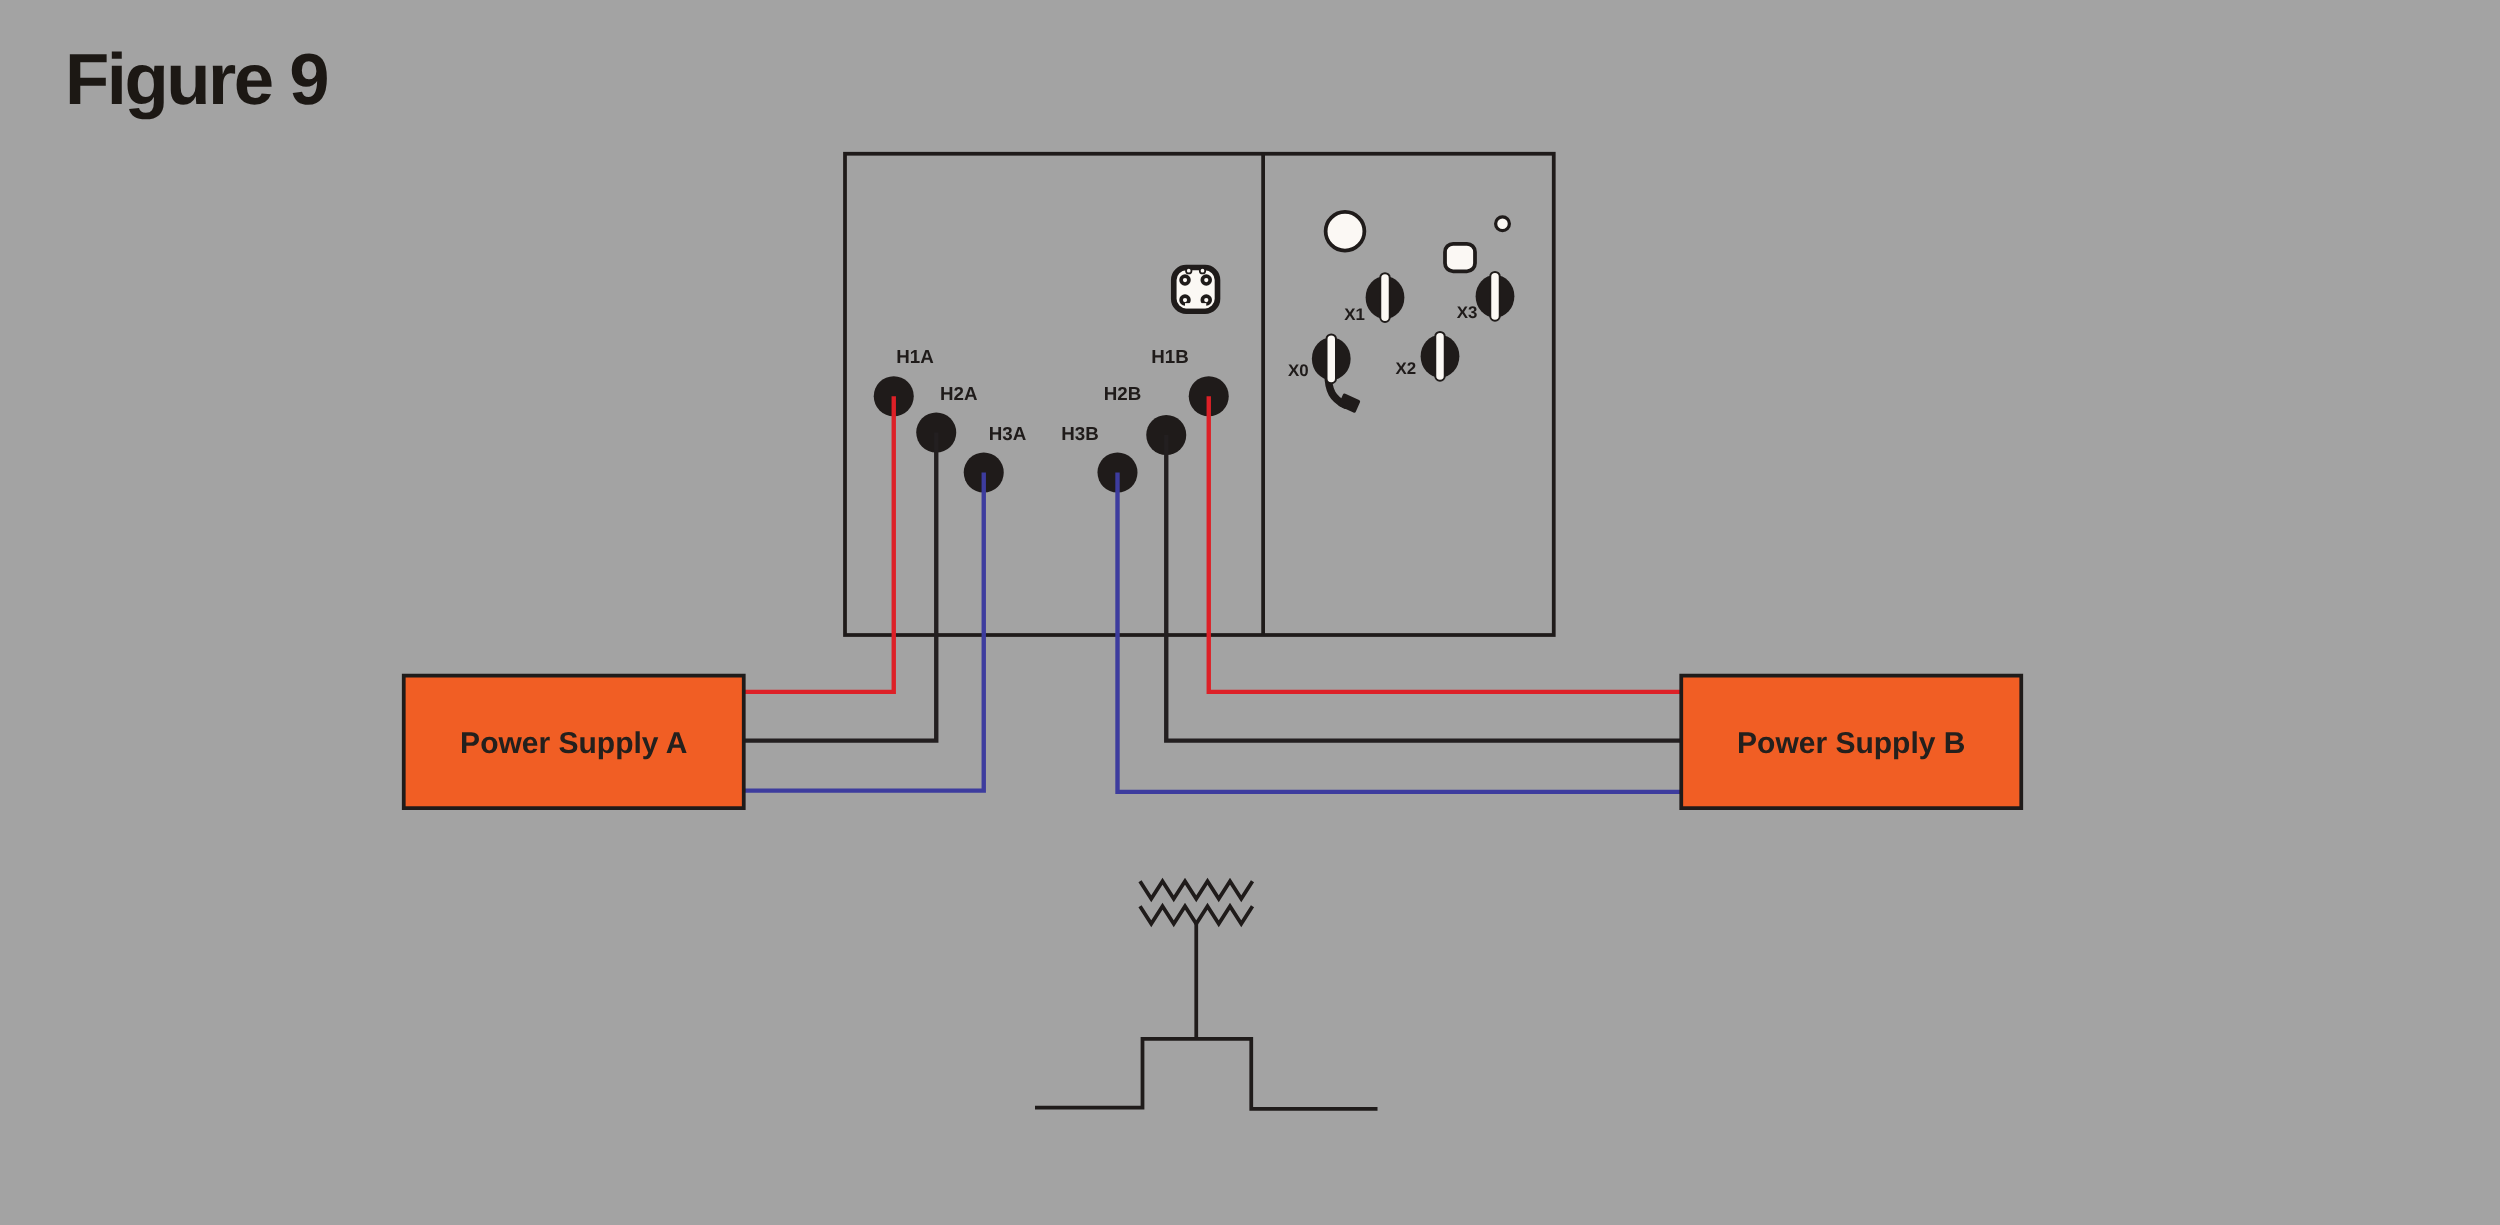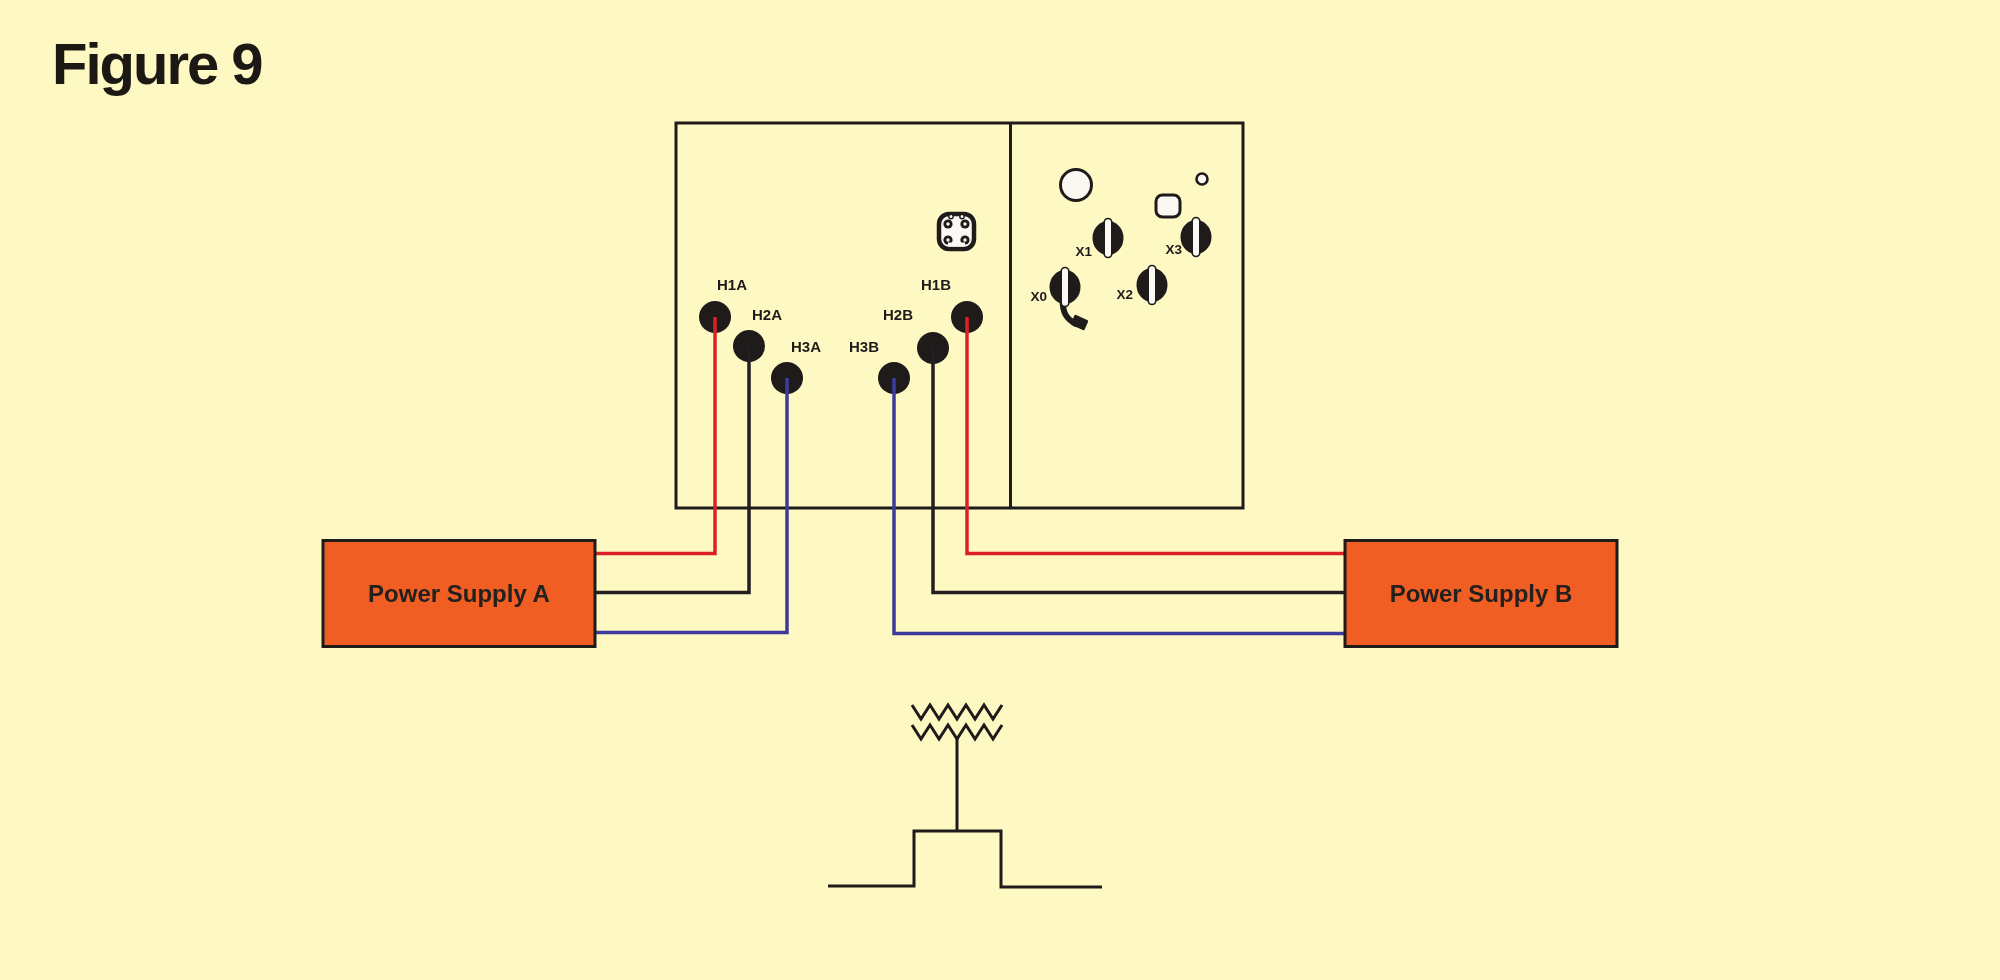--- a/index.html
+++ b/index.html
@@ -1,17 +1,17 @@
 <!DOCTYPE html>
 <html><head>
 <meta charset="utf-8">
 <style>
   html,body{margin:0;padding:0;}
   body{background:#f9f5f0;font-family:"Liberation Sans",sans-serif;}
-  .canvas{position:relative;width:2000px;height:980px;background:#fef9c3;overflow:hidden;}
+  .canvas{position:relative;width:2000px;height:980px;background:#a3a3a3;overflow:hidden;}
   .fig-title{
     position:absolute;left:52px;top:30px;
     font-size:58px;font-weight:bold;letter-spacing:-2px;color:#1c1814;
   }
   svg{position:absolute;left:0;top:0;}
   svg text{font-family:"Liberation Sans",sans-serif;font-weight:bold;fill:#1f1b1a;}
   .h-label{font-size:15px;}
   .x-label{font-size:13.5px;}
   .ps-label{font-size:24px;fill:#24201d;}
 </style>

